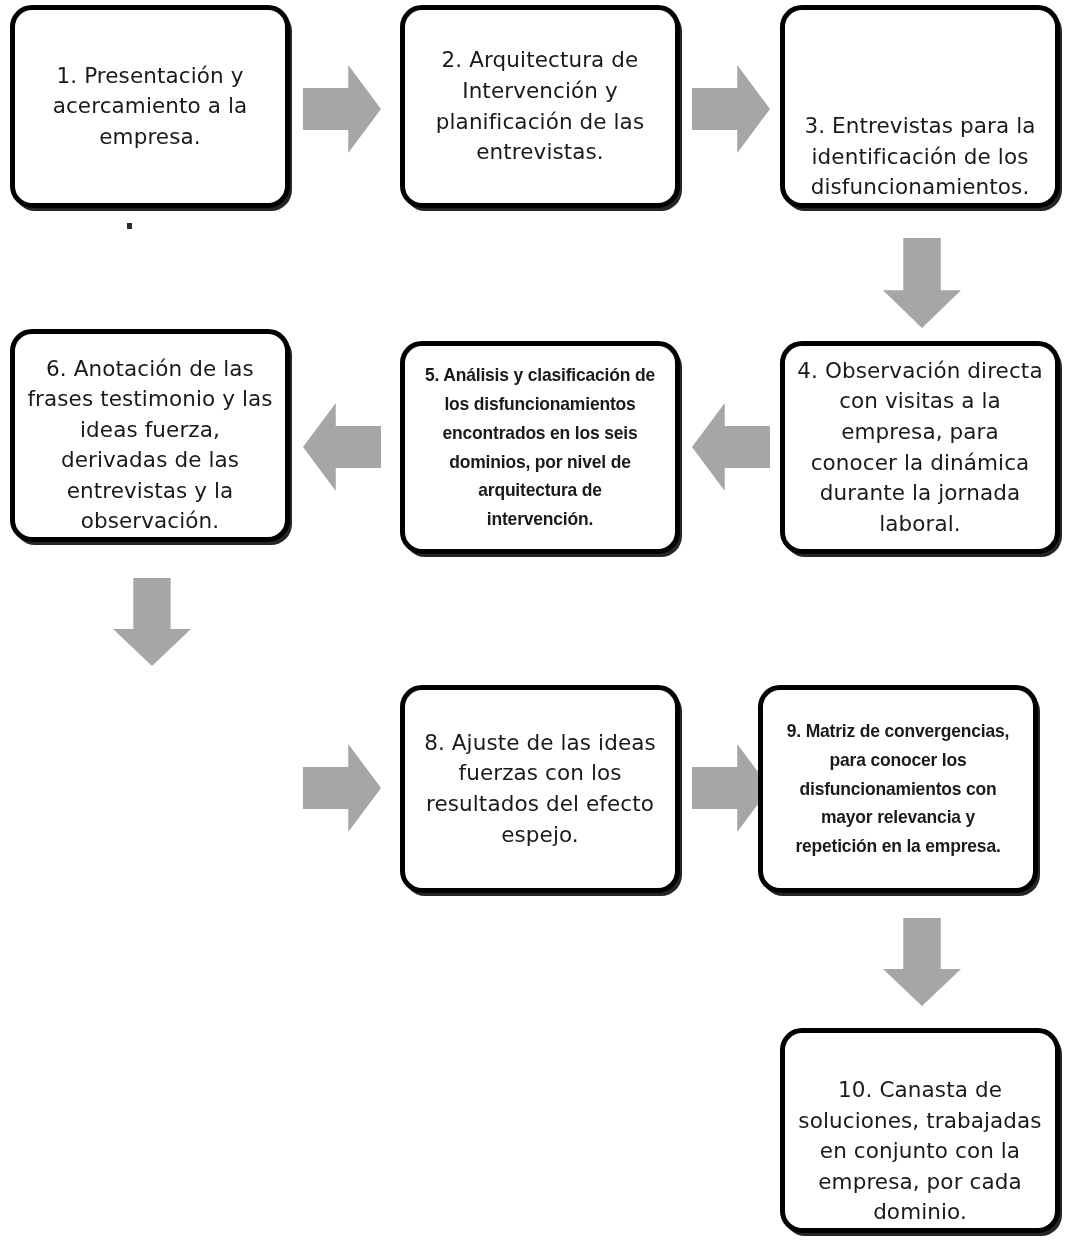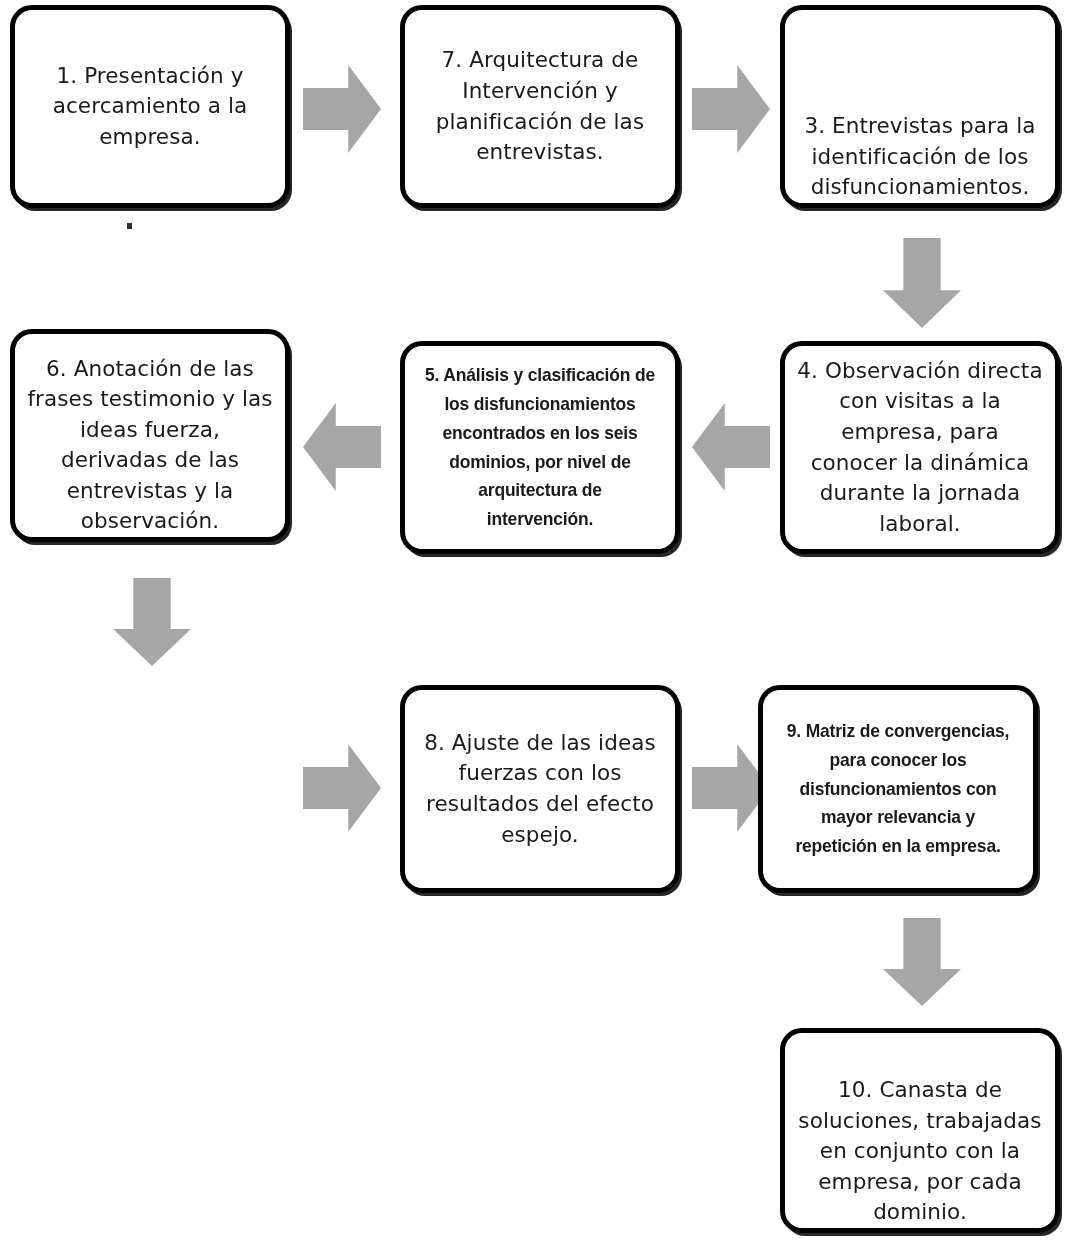--- a/index.html
+++ b/index.html
@@ -79,21 +79,21 @@
 
 <div id="canvas">
 
   <div class="node t-regular" style="left:10px; top:5px; width:280px; height:203px;">
     <span class="label">1. Presentación y acercamiento a la empresa.</span>
   </div>
 
   <div class="arrow arrow-right" style="left:303px; top:65px; width:78px; height:88px;"></div>
 
   <div class="node t-regular" style="left:400px; top:5px; width:280px; height:203px;">
-    <span class="label">7. Arquitectura de Intervención y planificación de las entrevistas.</span>
+    <span class="label">2. Arquitectura de Intervención y planificación de las entrevistas.</span>
   </div>
 
   <div class="arrow arrow-right" style="left:692px; top:65px; width:78px; height:88px;"></div>
 
   <div class="node t-regular" style="left:780px; top:5px; width:280px; height:203px;align-items:flex-end;">
     <span class="label">3. Entrevistas para la identificación de los disfuncionamientos.</span>
   </div>
 
   <div class="stray-dot" style="left:127px; top:223px;"></div>
 

